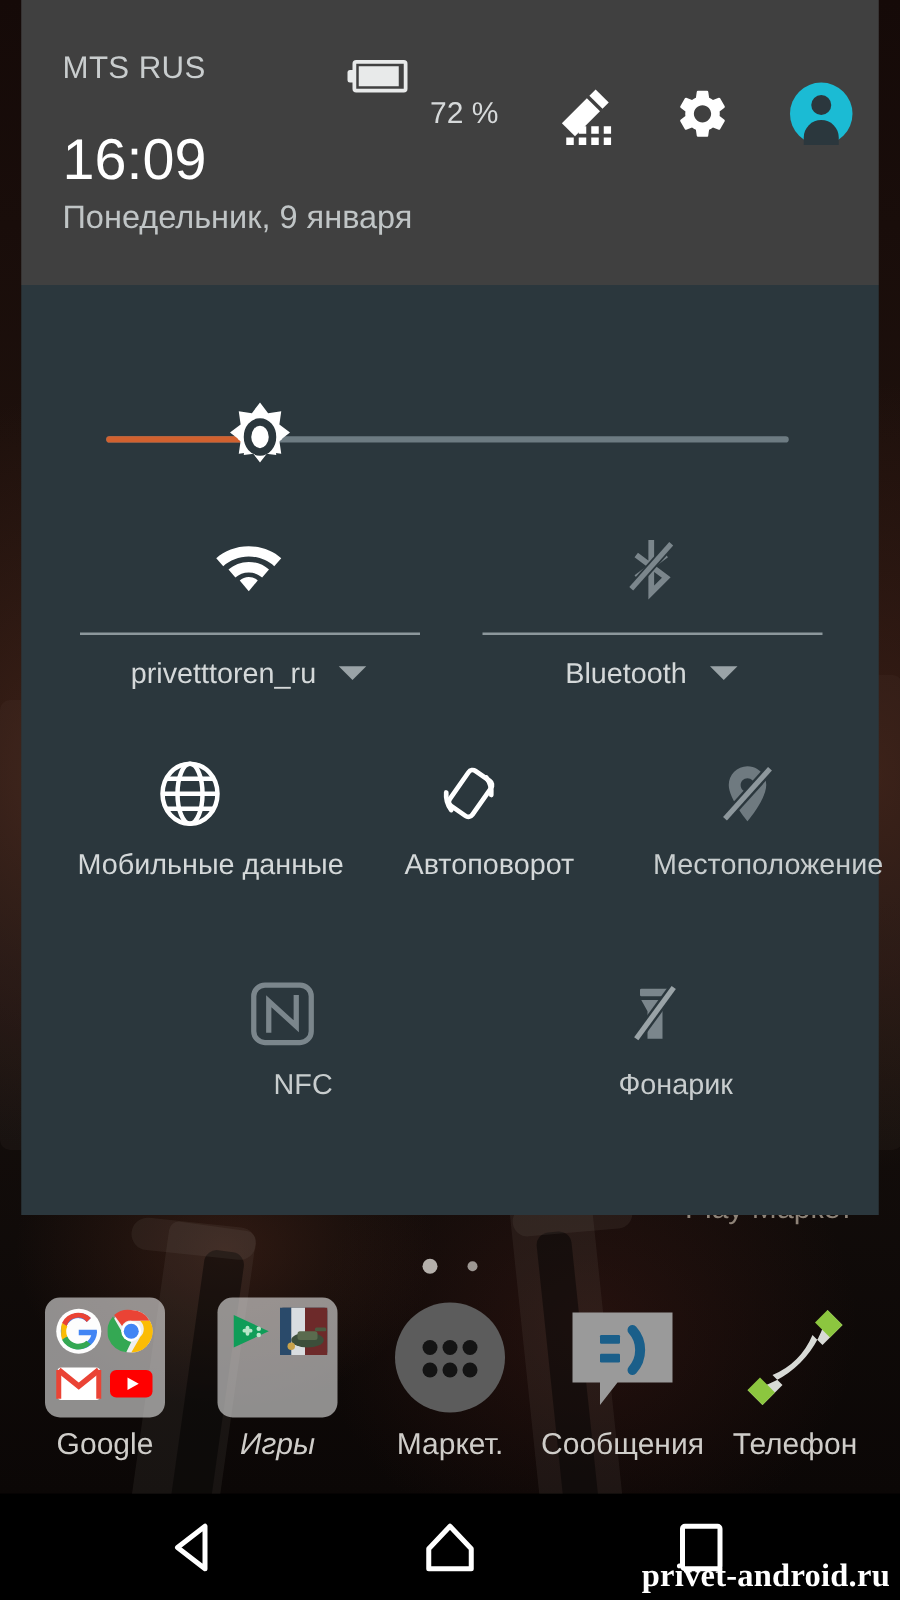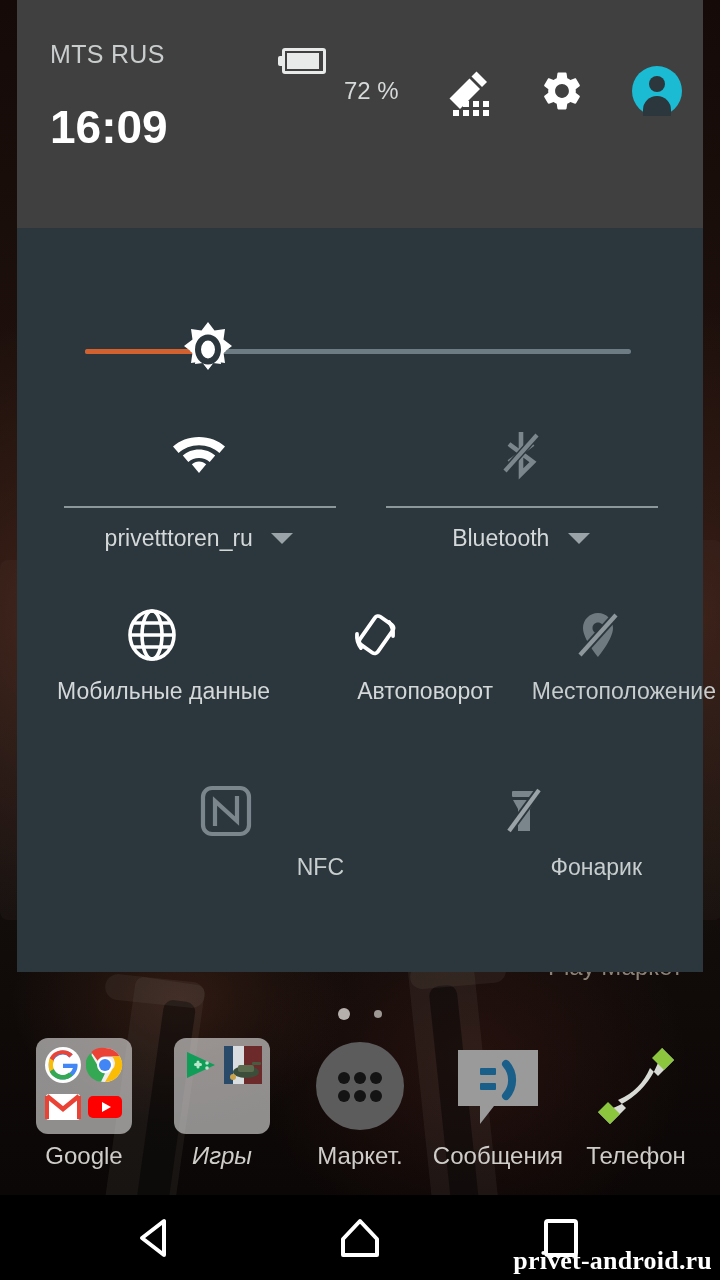--- a/index.html
+++ b/index.html
@@ -142,21 +142,21 @@
     margin-left: -14px;
     width: 28px; height: 20px;
     border-radius: 14px 14px 0 0;
     background: #2b373d;
   }
 
   #clock {
     position: absolute;
     left: 33px; top: 100px;
     font-size: 46px;
-    font-weight: bold;
+    font-weight: normal;
     color: #ffffff;
     letter-spacing: 0;
   }
   #date-label {
     position: absolute;
     left: 33px; top: 158px;
     font-size: 26px;
     color: #c0c5c6;
   }
 
@@ -241,23 +241,23 @@
     height: 140px;
   }
   .tile .t-icon {
     position: absolute;
     left: 50%; top: 8px;
     margin-left: -27px;
     width: 54px; height: 54px;
   }
   .tile .t-label {
     position: absolute;
-    left: 4px; top: 78px;
+    left: 17px; top: 78px;
     width: 229px;
-    text-align: right;
+    text-align: center;
     font-size: 23px;
     color: #d4d8d9;
     white-space: nowrap;
   }
   .tile.dim .t-label { color: #c8cdce; }
 
   
   #playmarket-label {
     position: absolute;
     left: 548px; top: 953px;
@@ -391,20 +391,21 @@
         </svg>
       </div>
 
       <div id="avatar">
         <div class="av-head"></div>
         <div class="av-body"></div>
       </div>
     </div>
 
     <div id="clock">16:09</div>
+    <div id="date-label">Понедельник, 9 января</div>
   </div>
 
   <div id="qs-body">
 
     <div id="brightness-slider">
       <div class="track"></div>
       <div class="fill"></div>
       <div class="thumb">
         <svg viewBox="0 0 60 60" width="60" height="60">
           <path fill="#ffffff" d="M30 1 L36.5 9.5 L47 8 L45.5 18.5 L54 25 L45.5 31.5 L47 42 L36.5 40.5 L30 49 L23.5 40.5 L13 42 L14.5 31.5 L6 25 L14.5 18.5 L13 8 L23.5 9.5 Z"></path>

